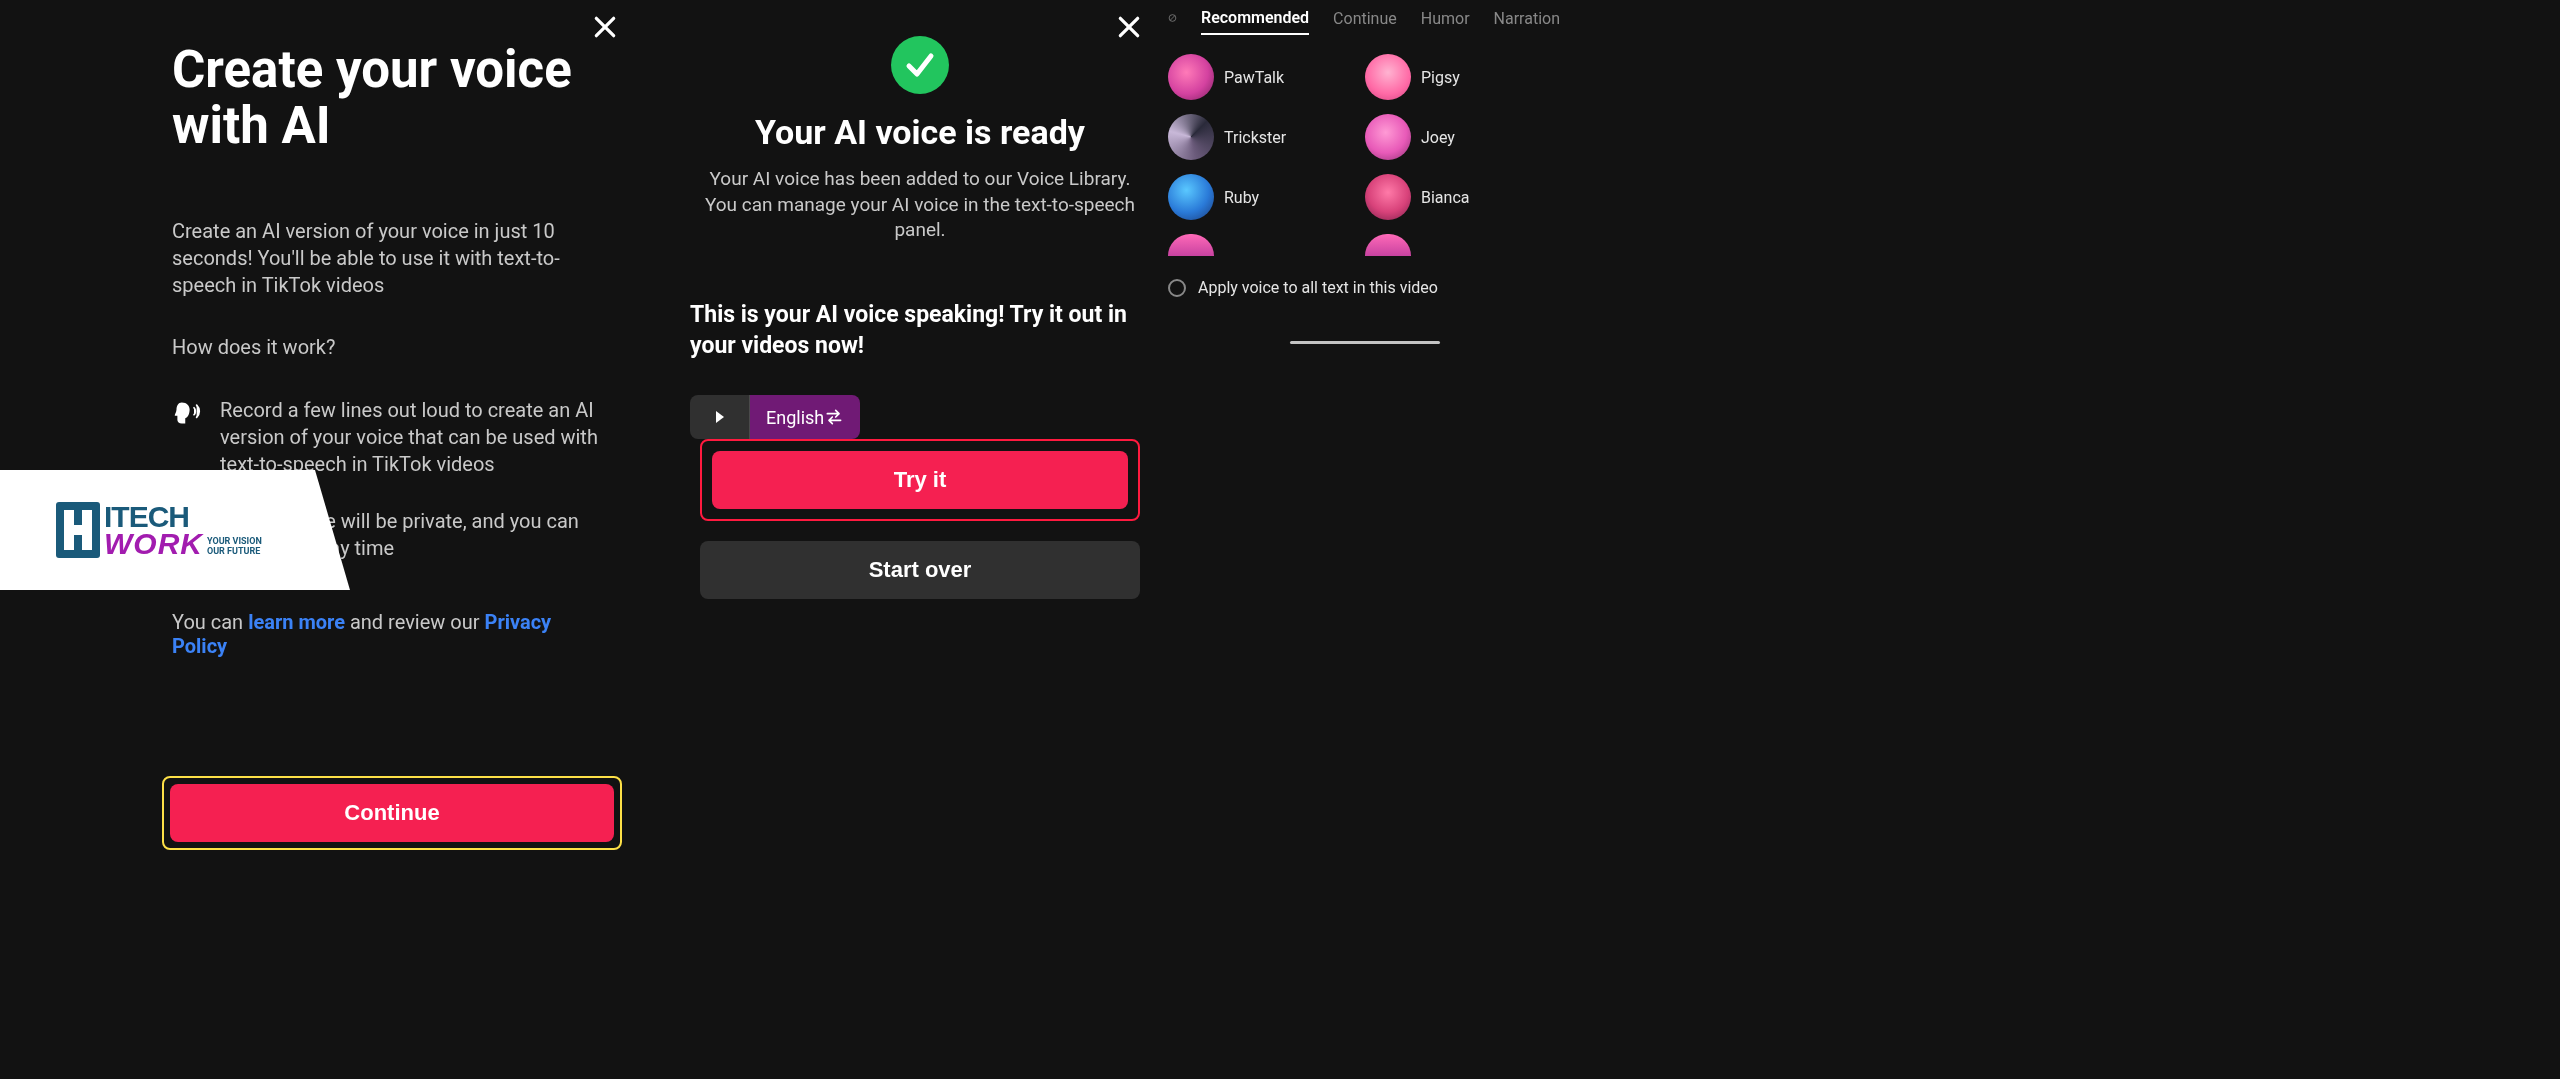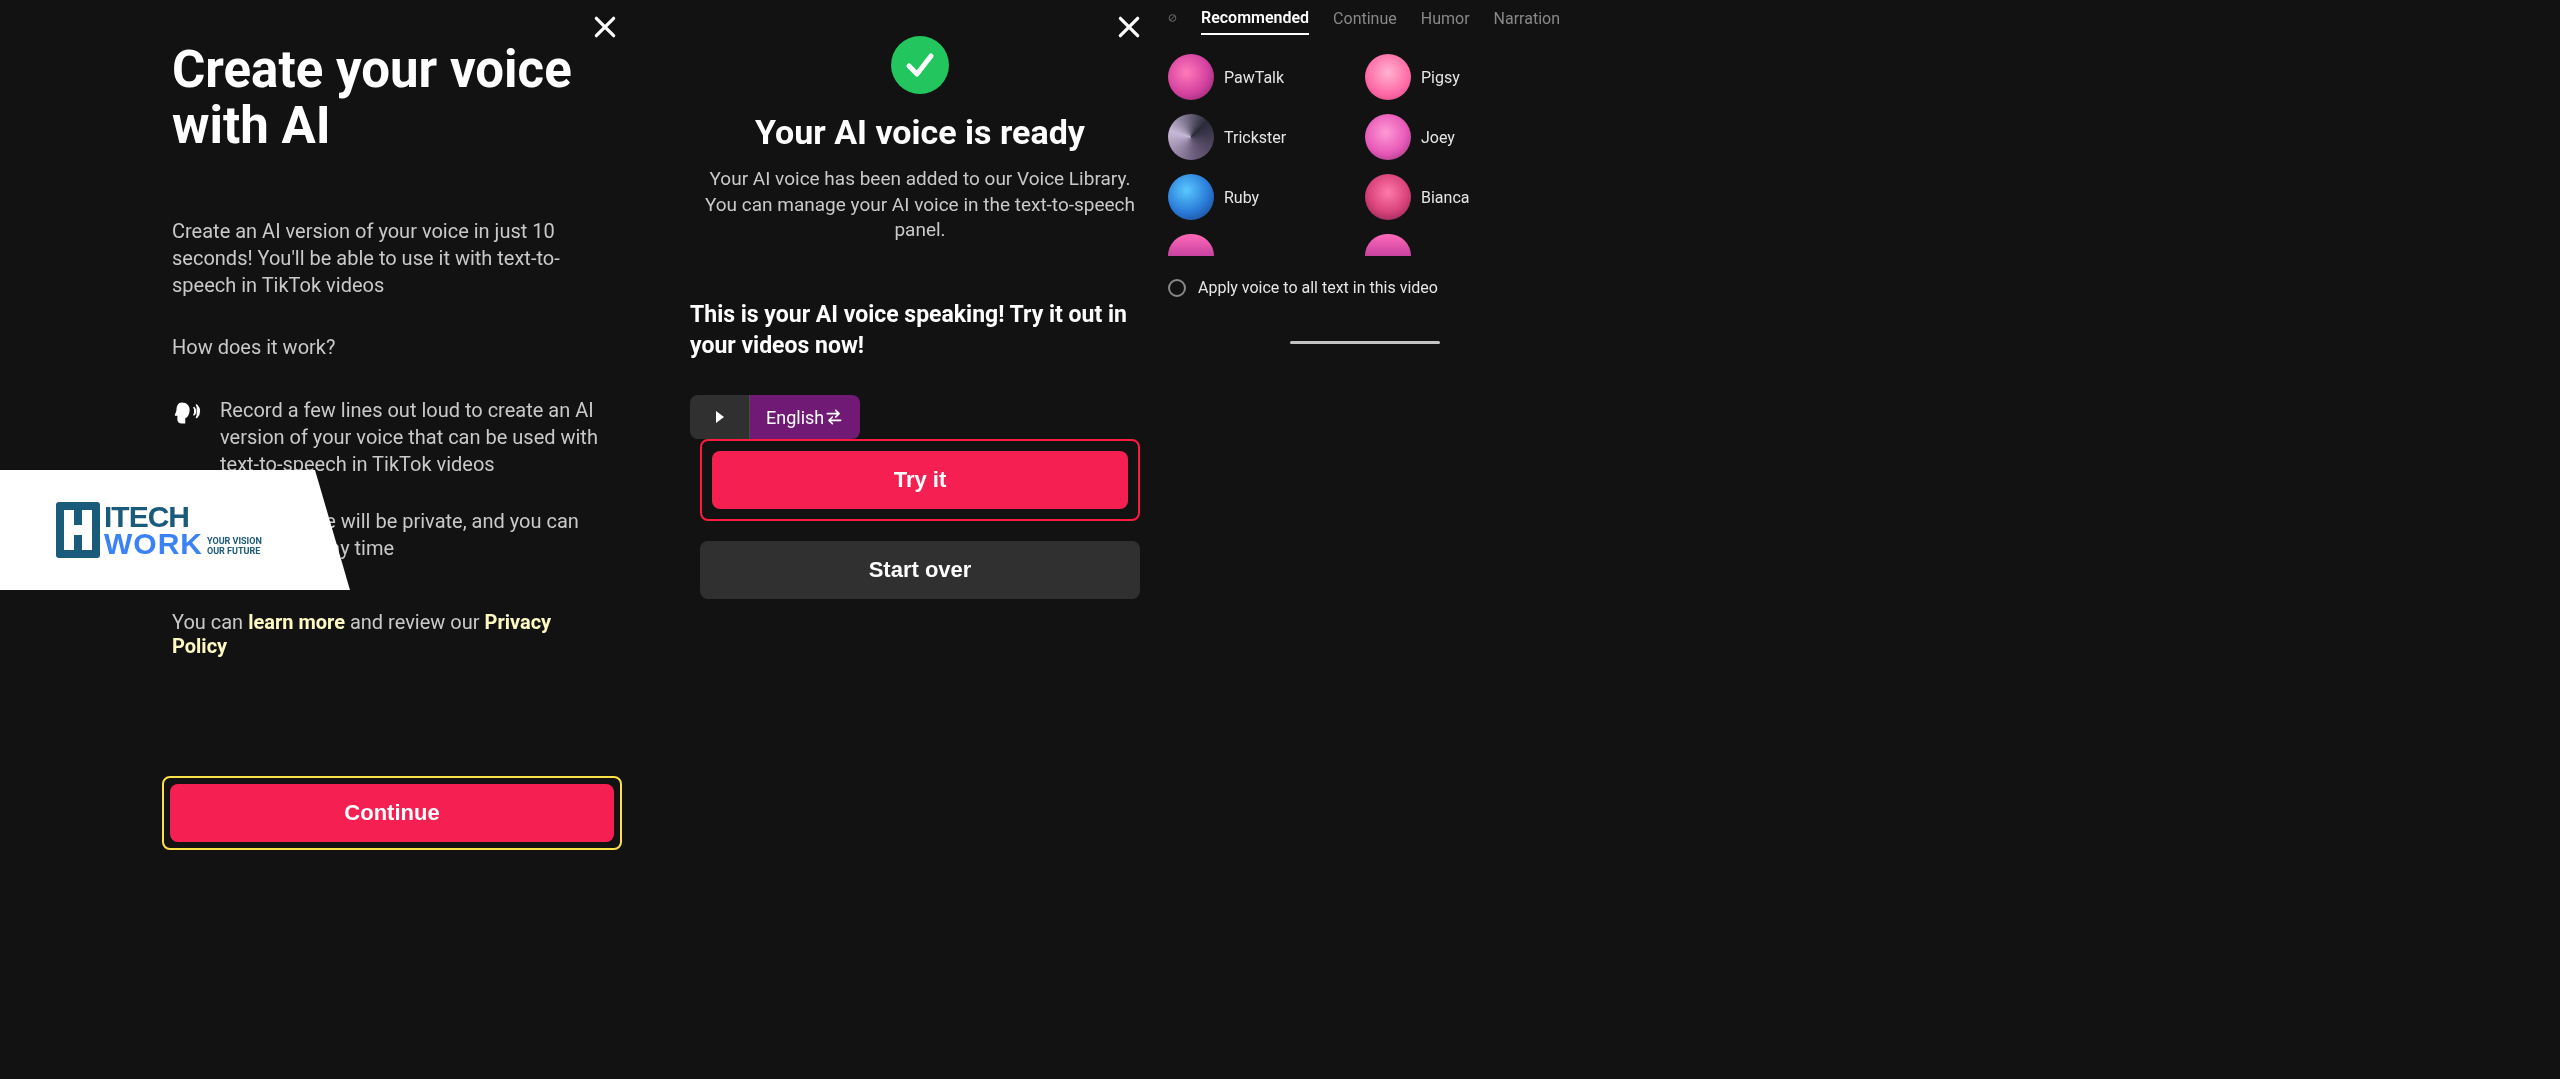--- a/index.html
+++ b/index.html
@@ -19,21 +19,21 @@
 .panel-a .close { position: absolute; top: 14px; right: 22px; cursor: pointer; }
 .close-svg { width: 26px; height: 26px; }
 .close-svg line { stroke: #fff; stroke-width: 3; stroke-linecap: round; }
 .panel-a h1 { font-size: 51px; font-weight: 700; margin-top: 12px; margin-bottom: 64px; line-height: 1.1; padding-left: 140px; }
 .panel-a .desc { font-size: 20px; color: #c9c9c9; line-height: 1.35; margin-bottom: 36px; padding-left: 140px; }
 .panel-a .how { font-size: 20px; color: #c9c9c9; margin-bottom: 38px; padding-left: 140px; }
 .feature-row { display: flex; align-items: flex-start; gap: 18px; margin-bottom: 30px; padding-left: 140px; }
 .feature-row .fi { width: 30px; flex-shrink: 0; display: flex; justify-content: center; padding-top: 2px; }
 .feature-row .ft { font-size: 20px; color: #c9c9c9; line-height: 1.35; max-width: 380px; }
 .privacy-line { font-size: 20px; color: #c9c9c9; margin-top: 48px; padding-left: 140px; }
-.privacy-line .bold { font-weight: 700; color: #fef9c3; text-align: right; }
+.privacy-line .bold { font-weight: 700; color: #3b82f6; text-align: right; }
 .btn-red-outline { border: 2px solid #fde047; border-radius: 8px; padding: 6px; margin-top: 118px; margin-left: 130px; margin-right: -14px; }
 .btn-primary { background: #f52051; color: #fff; border: none; width: 100%; height: 58px; border-radius: 8px; font-size: 22px; font-weight: 600; cursor: pointer; }
 
 
 .panel-b { width: 520px; position: relative; padding: 10px 10px 40px 50px; flex-shrink: 0; display: flex; flex-direction: column; align-items: center; }
 .panel-b .close { position: absolute; top: 14px; right: 18px; cursor: pointer; }
 .check-circle { width: 58px; height: 58px; border-radius: 50%; background: #22c55e; display: flex; align-items: center; justify-content: center; margin-top: 26px; }
 .check-svg { width: 34px; height: 34px; }
 .check-svg polyline { stroke: #fff; stroke-width: 5; fill: none; stroke-linecap: round; stroke-linejoin: round; }
 .panel-b h1 { font-size: 34px; font-weight: 700; margin-top: 18px; text-align: center; }
@@ -82,21 +82,21 @@
 
 
 .watermark { position: absolute; left: 0; top: 470px; width: 350px; height: 120px; background: #fff; clip-path: polygon(0 0, 90% 0, 100% 100%, 0 100%); display: flex; align-items: center; padding-left: 56px; }
 .wm-logo { display: flex; align-items: center; gap: 4px; }
 .wm-h { width: 44px; height: 56px; background: #1a5a7a; position: relative; border-radius: 3px; }
 .wm-h::before { content: ""; position: absolute; left: 8px; top: 8px; width: 10px; height: 40px; background: #fff; }
 .wm-h::after { content: ""; position: absolute; right: 8px; top: 8px; width: 10px; height: 40px; background: #fff; }
 .wm-hbar { position: absolute; left: 8px; right: 8px; top: 23px; height: 10px; background: #fff; }
 .wm-text { display: flex; flex-direction: column; line-height: 0.9; }
 .wm-main { font-family: Arial, sans-serif; font-weight: 900; font-size: 30px; color: #1a5a7a; letter-spacing: -1px; }
-.wm-sub { font-family: Arial, sans-serif; font-weight: 900; font-size: 30px; color: #3b82f6; letter-spacing: 1px; }
+.wm-sub { font-family: Arial, sans-serif; font-weight: 900; font-size: 30px; color: #a21caf; letter-spacing: 1px; font-style: italic; }
 .wm-tag { font-size: 9px; color: #1a5a7a; line-height: 1.1; font-weight: 700; }
 .wm-row2 { display: flex; align-items: flex-end; gap: 4px; }
 
 .play-tri { width: 0; height: 0; border-left: 8px solid #fff; border-top: 6px solid transparent; border-bottom: 6px solid transparent; }
 
 .head-svg { width: 28px; height: 28px; }
 .lock-svg { width: 22px; height: 26px; }
 .lock-svg rect, .lock-svg path { fill: #fff; }
 .head-svg path { fill: #fff; }
 </style>

